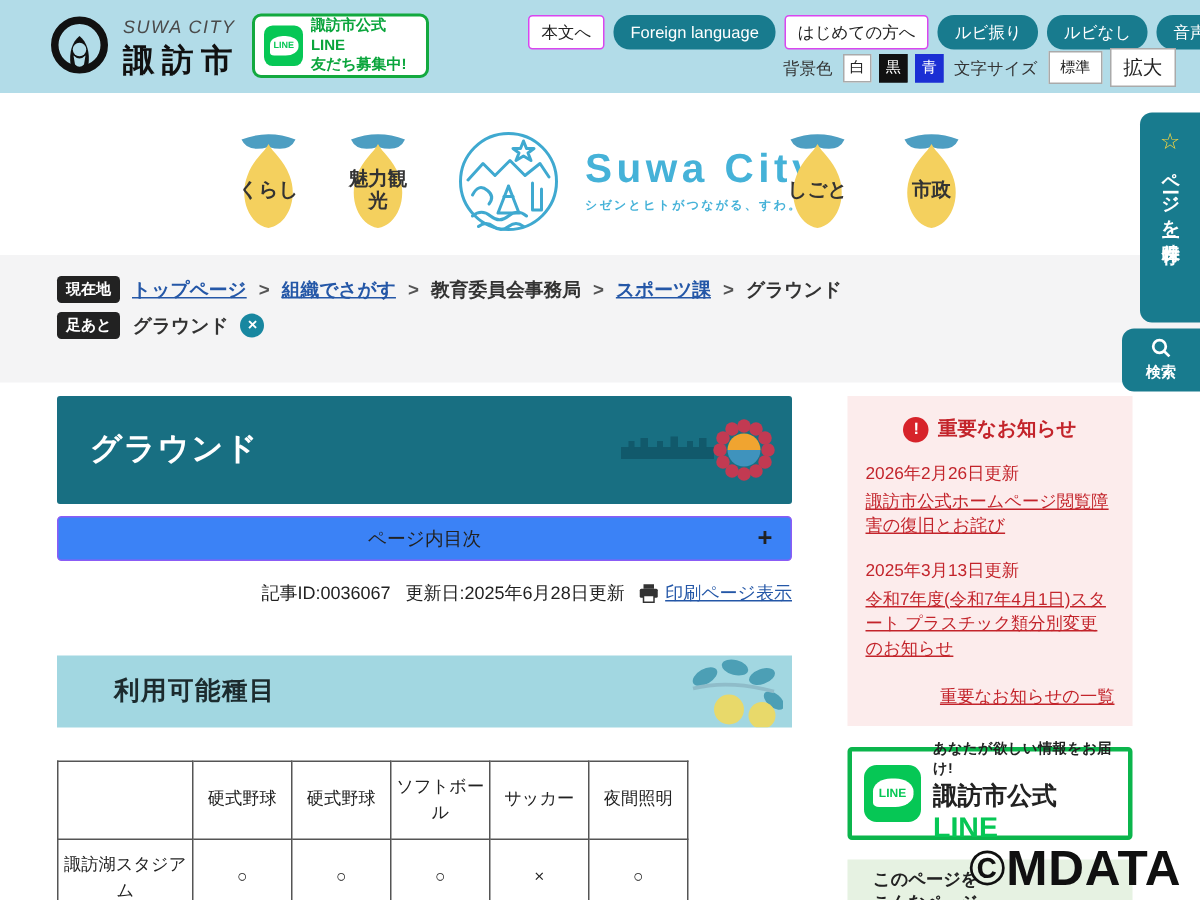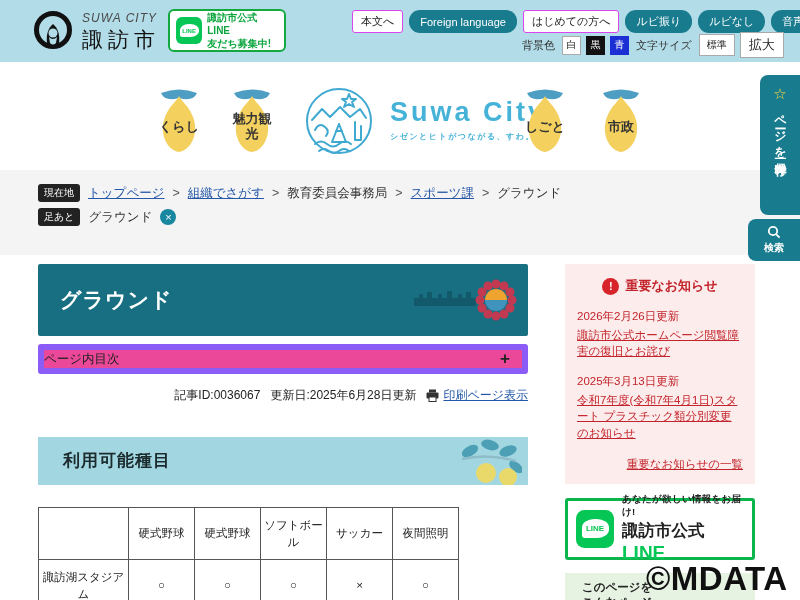--- a/index.html
+++ b/index.html
@@ -4,21 +4,21 @@
 <style>
   * { margin:0; padding:0; box-sizing:border-box; }
   body { background:#ddd; font-family:"Liberation Sans", sans-serif; }
   .page { position:relative; width:800px; height:600px; overflow:hidden; background:#fff; }
 
   
   .topstrip { position:absolute; left:0; top:0; width:800px; height:62px; background:#b2dce8; }
   .emblem { position:absolute; left:33px; top:10px; }
   .sitename { position:absolute; left:82px; top:11px; }
   .sitename .en { font-size:12px; color:#4a4a4a; font-style:italic; letter-spacing:1px; }
-  .sitename .ja { font-size:21px; color:#111; font-weight:normal; letter-spacing:5px; margin-top:1px; }
+  .sitename .ja { font-size:21px; color:#111; font-weight:bold; letter-spacing:5px; margin-top:1px; }
   .line-badge { position:absolute; left:168px; top:9px; width:118px; height:43px; background:#fff;
     border:2px solid #13a93f; border-radius:6px; display:flex; align-items:center; padding:0 6px; gap:5px; }
   .line-icon { background:#06c755; display:flex; align-items:center; justify-content:center; border-radius:22%; }
   .line-icon .bubble { background:#fff; border-radius:45% 45% 45% 15%; display:flex; align-items:center; justify-content:center;
     color:#06c755; font-weight:bold; }
   .line-icon.sm { width:27px; height:27px; }
   .line-icon.sm .bubble { width:19px; height:13px; font-size:6px; }
   .line-badge .txt { color:#0aa53c; font-weight:bold; font-size:10px; line-height:1.3; }
   .quickrow { position:absolute; left:352px; top:10px; display:flex; gap:6px; }
   .qbtn { font-size:11px; padding:3px 8px; border-radius:3px; background:#fff; border:1px solid #d946ef; color:#222; cursor:pointer; white-space:nowrap; }
@@ -47,42 +47,42 @@
   
   .sidebtn { position:absolute; right:0; background:#187b8e; border-radius:8px 0 0 8px; color:#fff;
     display:flex; flex-direction:column; align-items:center; cursor:pointer; z-index:5; }
   .sidebtn.save { top:75px; width:40px; height:140px; padding-top:10px; }
   .sidebtn.save .star { color:#ffd83d; font-size:15px; }
   .sidebtn.save .vtxt { writing-mode:vertical-rl; text-orientation:upright; font-size:12px; font-weight:bold; margin-top:4px; letter-spacing:1px; }
   .sidebtn.search { top:219px; width:52px; height:42px; justify-content:center; gap:2px; }
   .sidebtn.search .stxt { font-size:10px; font-weight:bold; }
 
   
-  .crumbzone { position:absolute; left:0; top:170px; width:800px; height:85px; background:#f4f4f5; }
+  .crumbzone { position:absolute; left:0; top:170px; width:800px; height:85px; background:#f4f4f5;font-weight:bold; }
   .crumbrow { position:absolute; left:38px; display:flex; align-items:center; gap:8px; font-size:12.5px; color:#333; }
   .crumbrow.r1 { top:14px; } .crumbrow.r2 { top:38px; }
   .badge { background:#222; color:#fff; font-size:10px; padding:2px 6px; border-radius:3px; white-space:nowrap; }
   .crumb-link { color:#2457a7; text-decoration:underline; cursor:pointer; }
   .crumb-sep { color:#555; }
   .closecircle { width:16px; height:16px; border-radius:50%; background:#1887a0; color:#fff; font-size:11px;
     display:flex; align-items:center; justify-content:center; cursor:pointer; line-height:1; }
 
   
   .maincol { position:absolute; left:38px; top:264px; width:490px; }
   .banner { position:relative; height:72px; background:#186f82; border-radius:2px; overflow:hidden; }
   .banner h1 { color:#fff; font-size:21px; font-weight:bold; line-height:72px; padding-left:22px; letter-spacing:1px; }
   .banner .deco { position:absolute; right:10px; top:12px; }
-  .tocbar { position:relative; margin-top:8px; height:30px; background:#ec4899; border:6px solid #8b5cf6;
-    border-radius:3px; display:flex; align-items:center; cursor:pointer; }
+  .tocbar { position:relative; margin-top:8px; height:30px; background:#3b82f6; border:1px solid #8b5cf6;
+    border-radius:3px; display:flex; align-items:center; justify-content:center; cursor:pointer; }
   .tocbar .tlabel { font-size:12.5px; color:#222; }
   .tocbar .plus { position:absolute; right:12px; font-size:17px; font-weight:bold; color:#222; }
   .metaline { margin-top:13px; text-align:center; font-size:12px; color:#222; display:flex; justify-content:flex-end; align-items:center; gap:10px; }
   .print-link { color:#2457a7; text-decoration:underline; cursor:pointer; display:inline-flex; align-items:center; gap:4px; }
   .secthead { position:relative; margin-top:33px; height:48px; background:#a2d7e1; overflow:hidden; }
-  .secthead h2 { font-size:17px; font-weight:bold; color:#1c2b2e; line-height:48px; padding-left:25px; letter-spacing:1px; }
+  .secthead h2 { font-size:17px; font-weight:bold; color:#1c2b2e; line-height:48px; padding-left:38px; letter-spacing:1px; }
   .secthead .deco { position:absolute; right:6px; top:2px; }
   table.facility { margin-top:22px; border-collapse:collapse; }
   table.facility td, table.facility th { border:1px solid #555; text-align:center; vertical-align:middle;
     font-size:11.5px; color:#222; font-weight:normal; padding:4px 3px; height:52px; line-height:1.4; }
   .colname { width:90px; } .colw { width:66px; }
 
   
   .sidecol { position:absolute; left:565px; top:264px; width:190px; }
   .notice { background:#fcecec; padding:13px 12px 12px; }
   .notice .head { display:flex; align-items:center; justify-content:center; gap:6px; }

